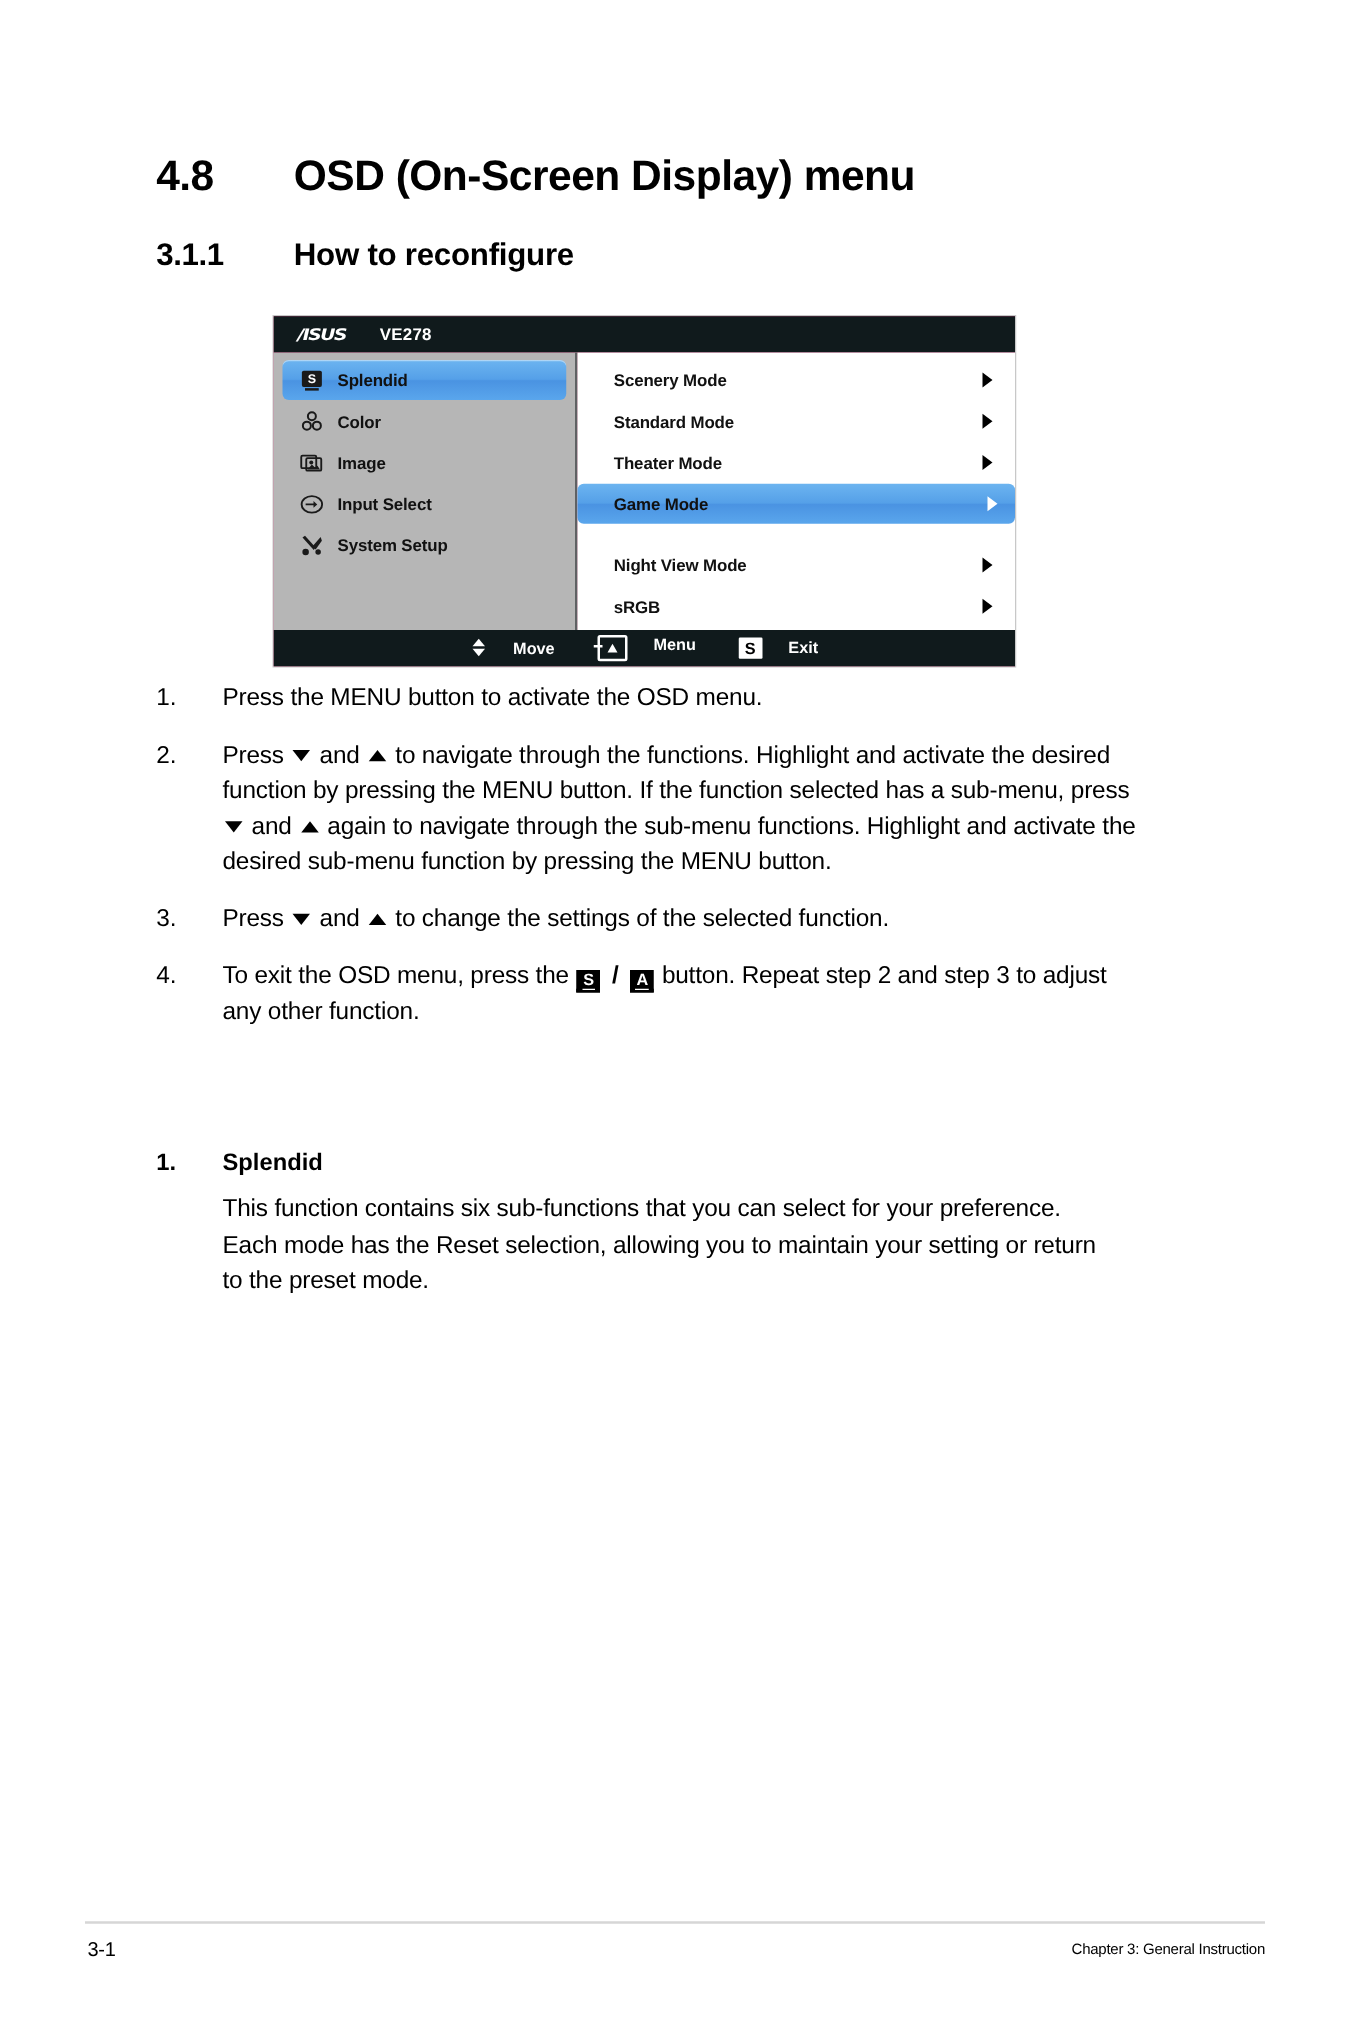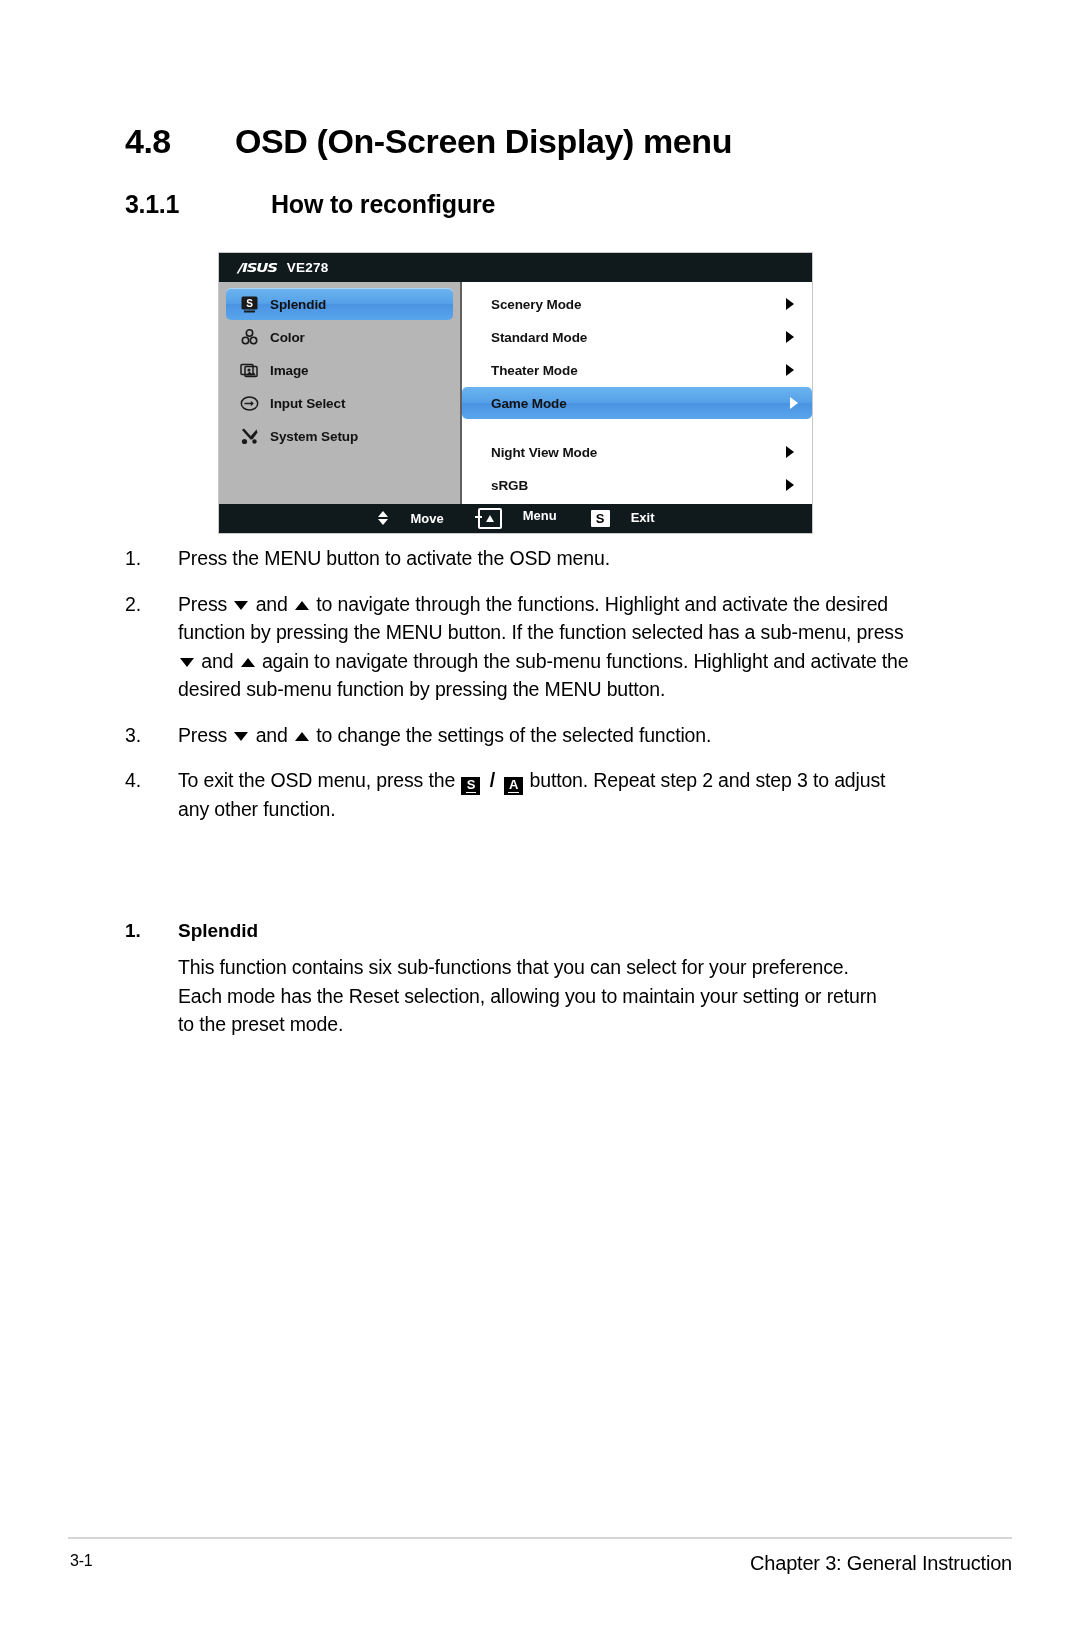--- a/index.html
+++ b/index.html
@@ -45,21 +45,20 @@
     letter-spacing: -0.4px;
   }
 
   .h2-row {
     position: absolute;
     left: 125px;
     top: 190px;
     width: 820px;
     display: flex;
     align-items: baseline;
-    gap: 36px;
   }
   .h2-num {
     font-size: 25px;
     font-weight: bold;
     width: 110px;
     flex: 0 0 110px;
     letter-spacing: -0.3px;
   }
   .h2-text {
     font-size: 25px;
@@ -94,21 +93,21 @@
     font-style: italic;
     color: #ffffff;
     letter-spacing: -1.2px;
     transform: scaleY(0.85);
     font-family: "DejaVu Sans", sans-serif;
   }
   .asus-model {
     font-size: 13.5px;
     font-weight: bold;
     color: #ffffff;
-    margin-left: 10px;
+    margin-left: 27px;
     letter-spacing: 0.2px;
   }
 
   .osd-body {
     display: flex;
     height: 222px;
   }
   .osd-left {
     width: 243px;
     background: #b6b6b6;
@@ -351,21 +350,21 @@
     position: absolute;
     left: 70px;
     top: 1552px;
     font-size: 16px;
     letter-spacing: -0.2px;
   }
   .pg-right {
     position: absolute;
     right: 68px;
     top: 1552px;
-    font-size: 20px;
+    font-size: 12px;
     letter-spacing: -0.2px;
     margin-left: 35px;
   }
 </style>
 </head>
 <body>
 
 <div class="page">
 
   <div class="h1-row">

